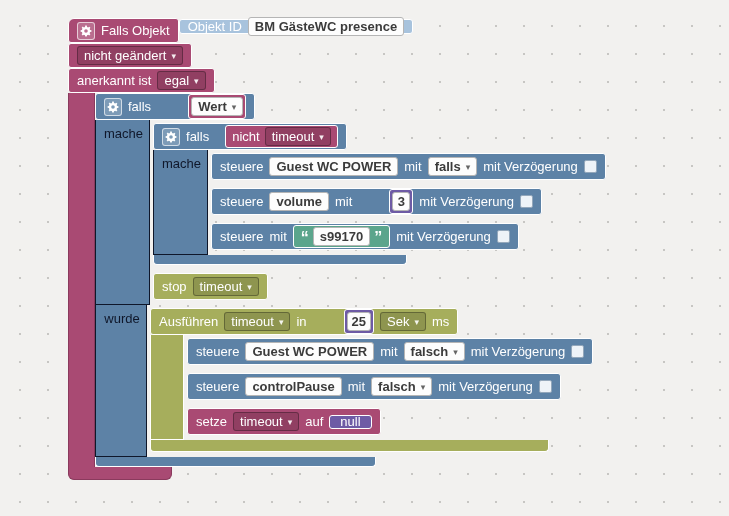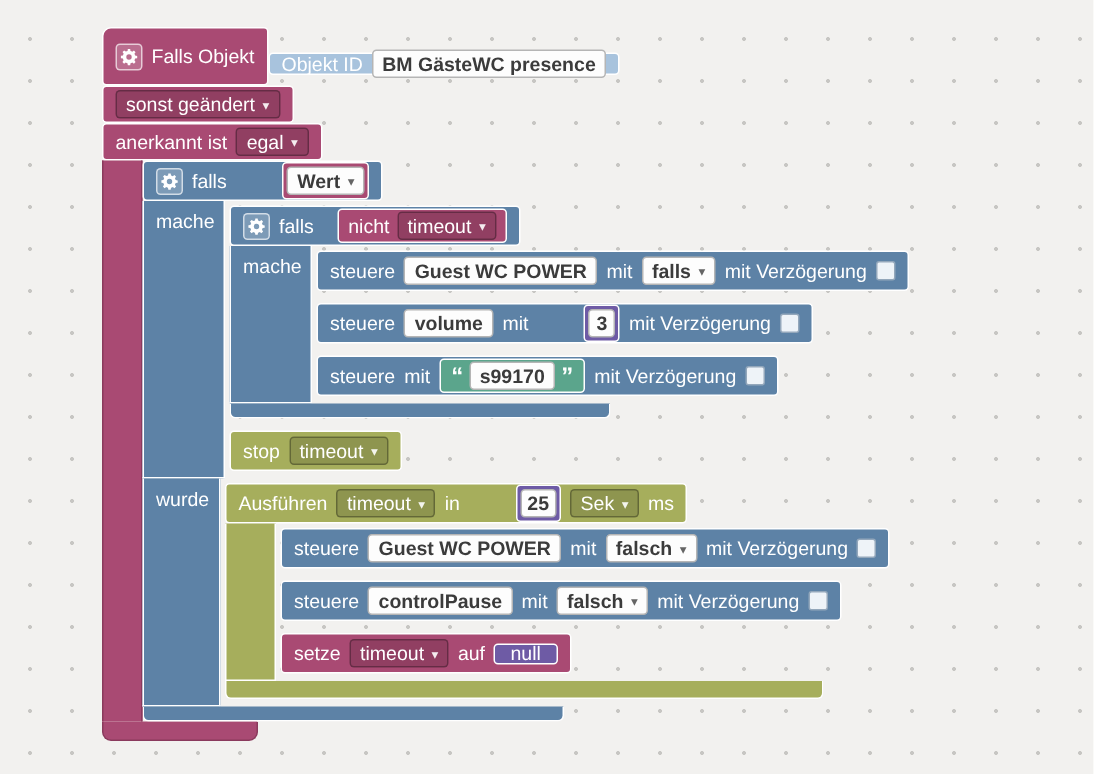--- a/index.html
+++ b/index.html
@@ -10,47 +10,47 @@
     background-image: radial-gradient(circle, #c7c6c3 1.1px, transparent 1.5px);
     background-size: 28px 28px;
     background-position: 6px 12px;
     font-family:"Liberation Sans","DejaVu Sans",sans-serif;
     font-size:13px; line-height:1; color:#fff;
   }
   .root { position:absolute; left:68px; top:18px; }
 
   
   .magenta { background:#a94a73; border-color:#8a3a5d; }
-  .blue    { background:#5d82a6; border-color:#4a6b8c; }
+  .blue    { background:#5d82a6; border-color:#4a6b8c;text-align:center; }
   .olive   { background:#a6ae5c; border-color:#8a914a; }
   .green   { background:#5ba58c; border-color:#4a8a75; }
   .purple  { background:#6e5ba5; border-color:#59488c; }
   .lblue   { background:#a8c3dd; border-color:#8fb0ce; }
 
   .blk {
     display:flex; align-items:center; gap:6px; width:fit-content;
     border:1px solid; border-radius:3px; padding:0 8px; height:27px;
     white-space:nowrap;
   }
   .trow { display:flex; align-items:flex-start; }
-  .hdr1 { height:39px; border-top-left-radius:6px;justify-content:space-between; }
+  .hdr1 { height:25px; border-top-left-radius:6px;justify-content:space-between; }
   .hdr2, .hdr3 { height:25px; }
-  .oid  { height:15px; margin-top:17px; }
+  .oid  { height:15px; margin-top:1px; }
 
   .tbody { display:flex; align-items:stretch; }
   .spine { width:27px; background:#a94a73; border-left:1px solid #8a3a5d; border-right:1px solid #8a3a5d; }
   .tstack { display:flex; flex-direction:column; align-items:flex-start; padding:0; }
   .tfoot { width:104px; height:13px; background:#a94a73; border:1px solid #8a3a5d; border-top:none; border-radius:0 0 6px 6px; }
 
   .ifblk { display:flex; flex-direction:column; align-items:flex-start; }
   .ifhdr { height:27px; }
   .sect  { display:flex; align-items:stretch; }
   .slabel {
     min-width:52px; padding:7px 6px 0 8px; border:1px solid;
-    border-top:none; color:#ffffff;
+    border-top:none; color:#0f172a;
   }
   .sstack { display:flex; flex-direction:column; align-items:flex-start; gap:8px; padding:3px 0 5px 3px; }
   .sfoot  { height:10px; border:1px solid; border-top:none; border-radius:0 0 4px 4px; }
 
   .exec-body  { display:flex; align-items:stretch; }
   .exec-spine { width:34px; border:1px solid; border-top:none; }
   .exec-foot  { height:12px; border:1px solid; border-top:none; border-radius:0 0 4px 4px; }
 
   .chip {
     display:inline-flex; align-items:center; gap:5px; height:19px;
@@ -98,21 +98,21 @@
       <div class="blk lblue oid">
         <span>Objekt ID</span>
         <span class="wfld">
           <span>BM GästeWC presence</span>
         </span>
       </div>
     </div>
 
     <div class="blk magenta hdr2">
       <span class="chip">
-        <span>sonst geändert</span>
+        <span>nicht geändert</span>
         <span class="arr">▾</span>
       </span>
     </div>
 
     <div class="blk magenta hdr3">
       <span>anerkannt ist</span>
       <span class="chip">
         <span>egal</span>
         <span class="arr">▾</span>
       </span>

